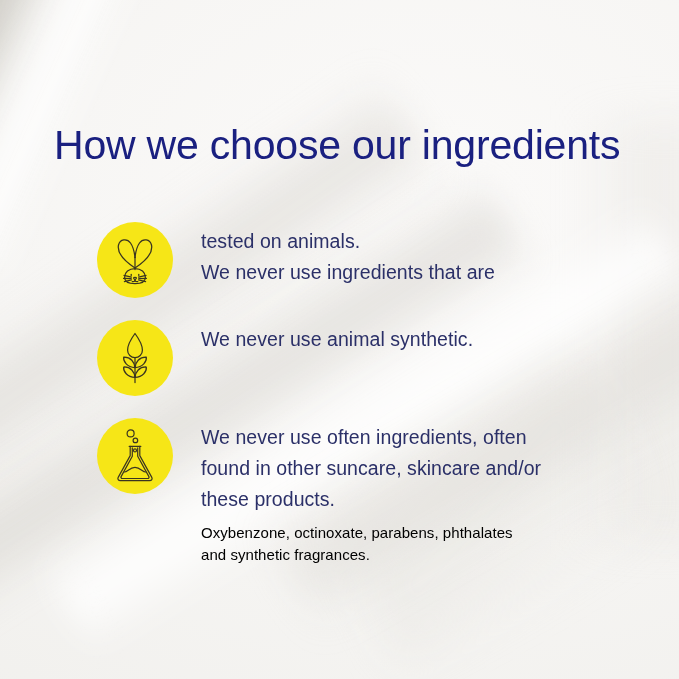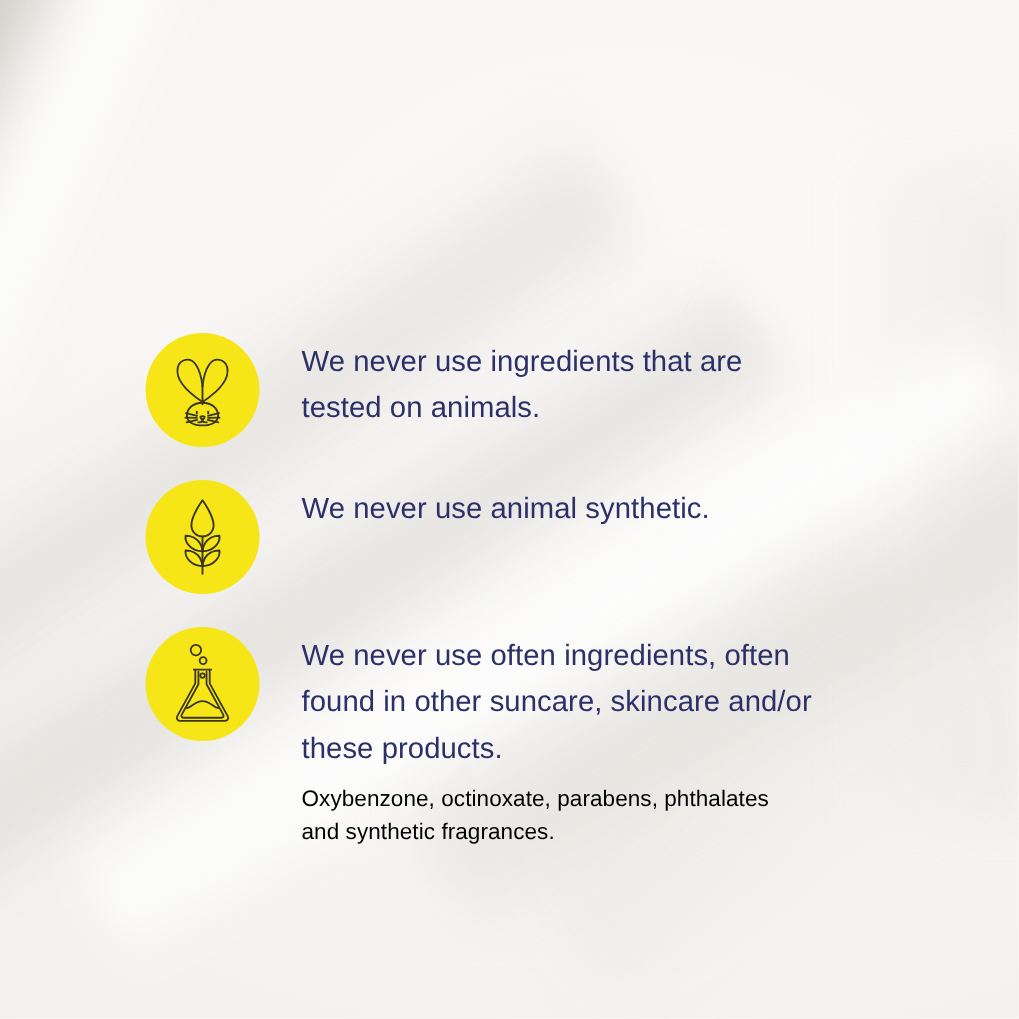--- a/index.html
+++ b/index.html
@@ -222,20 +222,21 @@
   <div class="fold-tl2"></div>
   <div class="fold-r"></div>
   <div class="fold-mid"></div>
   <div class="fold-b1"></div>
   <div class="fold-b2"></div>
   <div class="fold-b3"></div>
   <div class="fold-b4"></div>
 
   <div class="content">
 
+    <div class="page-heading">How we choose our ingredients</div>
 
     <div class="rows">
 
       <div class="row row-1">
         <div class="icon-badge">
           <svg width="48" height="52" viewBox="0 0 48 52" fill="none" stroke="#3a3520" stroke-width="1.25" stroke-linecap="round" stroke-linejoin="round">
 
             <path d="M24 34 C 12 26, 6 18, 7.5 11 C 9 5, 16 4, 19.5 9 C 22 12.5, 23.4 18, 24 23.5"></path>
 
             <path d="M24 34 C 36 26, 42 18, 40.5 11 C 39 5, 32 4, 28.5 9 C 26 12.5, 24.6 18, 24 23.5"></path>
@@ -257,22 +258,22 @@
             <path d="M20.2 44.6 L 12.6 44.4"></path>
             <path d="M20.5 45.9 L 13.4 47.6"></path>
 
             <path d="M27.6 43.2 L 35.0 41.4"></path>
             <path d="M27.8 44.6 L 35.4 44.4"></path>
             <path d="M27.5 45.9 L 34.6 47.6"></path>
           </svg>
         </div>
         <div class="row-text-wrap">
           <div class="row-text">
+            <span class="ln">tested on animals.</span>
             <span class="ln">We never use ingredients that are</span>
-            <span class="ln">tested on animals.</span>
           </div>
         </div>
       </div>
 
       <div class="row row-2">
         <div class="icon-badge">
           <svg width="42" height="54" viewBox="0 0 42 54" fill="none" stroke="#3a3520" stroke-width="1.25" stroke-linecap="round" stroke-linejoin="round">
 
             <path d="M21 2.5 C 21 2.5, 13.6 12.6, 13.6 19.2 C 13.6 23.6, 16.9 26.6, 21 26.6 C 25.1 26.6, 28.4 23.6, 28.4 19.2 C 28.4 12.6, 21 2.5, 21 2.5 Z"></path>
 

